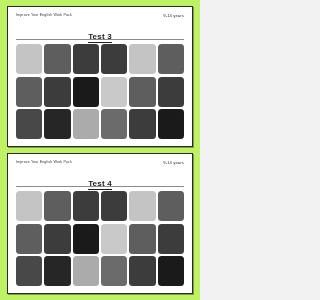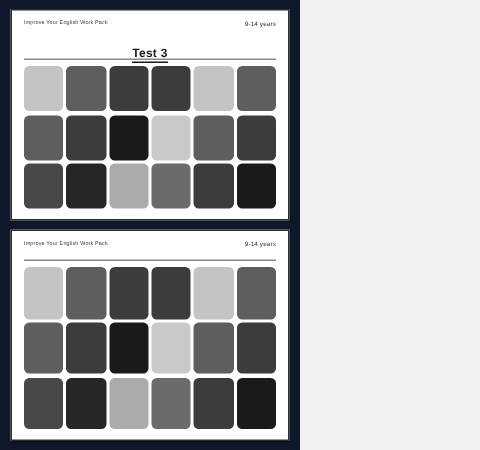--- a/index.html
+++ b/index.html
@@ -14,21 +14,21 @@
     overflow: hidden;
   }
   .worksheet-stack {
     width: 200px;
     height: 300px;
     box-sizing: border-box;
     padding: 6px 7px;
     display: flex;
     flex-direction: column;
     justify-content: space-between;
-    background: #0f172a;
+    background: #bef264;
   }
   .page {
     box-sizing: border-box;
     width: 186px;
     height: 141px;
     background: #ffffff;
     border: 1.5px solid #2b2b2b;
     box-shadow: 1px 1px 0 rgba(0,0,0,0.35);
     padding: 7px 8px 6px 8px;
     display: flex;
@@ -125,20 +125,23 @@
         <div class="cell" style="background: rgb(60, 60, 60);"></div>
         <div class="cell" style="background: rgb(26, 26, 26);"></div>
       </div>
   </div>
 
   <div class="page">
     <div class="page-header">
       <div class="brand-text">Improve Your English Work Pack</div>
       <div class="age-text">9-14 years</div>
     </div>
+    <div class="title-row">
+      <span class="page-title">Test 4</span>
+    </div>
     <div class="rule"></div>
     <div class="grid">
         <div class="cell" style="background: rgb(196, 196, 196);"></div>
         <div class="cell" style="background: rgb(94, 94, 94);"></div>
         <div class="cell" style="background: rgb(60, 60, 60);"></div>
         <div class="cell" style="background: rgb(60, 60, 60);"></div>
         <div class="cell" style="background: rgb(196, 196, 196);"></div>
         <div class="cell" style="background: rgb(94, 94, 94);"></div>
         <div class="cell" style="background: rgb(94, 94, 94);"></div>
         <div class="cell" style="background: rgb(60, 60, 60);"></div>

